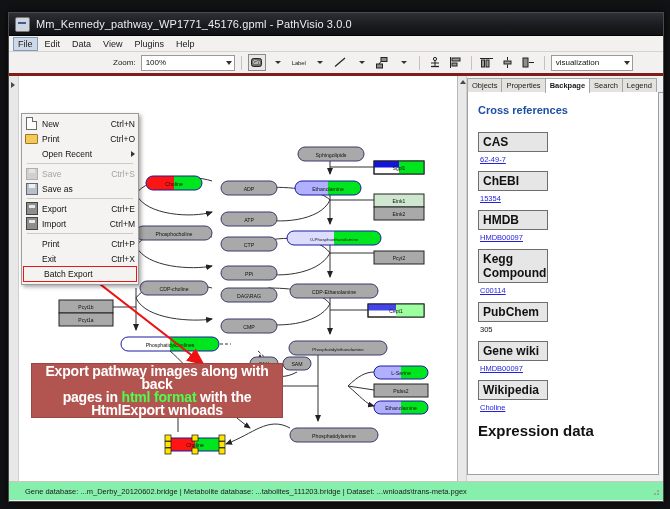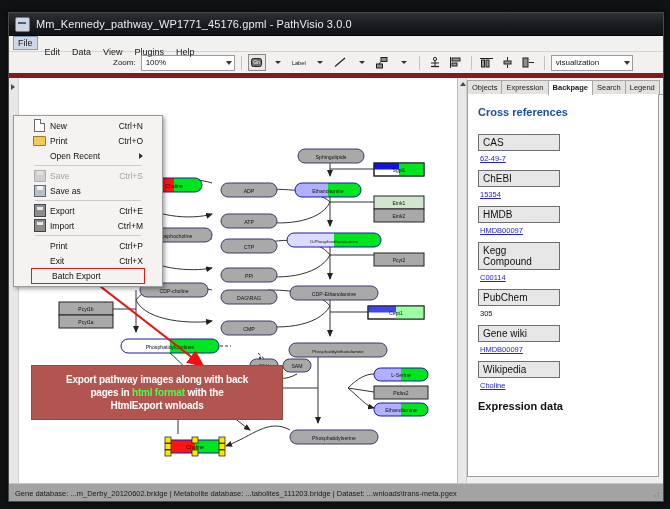--- a/index.html
+++ b/index.html
@@ -32,28 +32,28 @@
   }
   #titlebar .tb-icon:after{
     content:"";position:absolute;left:2px;top:4px;width:8px;height:2px;background:#3a5f8f;
   }
   #titlebar .tb-title{
     color:#e9eef5;font-size:11px;letter-spacing:.1px;white-space:nowrap;
   }
   
   #menubar{
     height:15px;background:#f2f1f0;border-bottom:1px solid #d6d3ce;
-    display:flex;align-items:flex-start;padding-left:4px;gap:2px;
+    display:flex;align-items:center;padding-left:4px;gap:2px;
     position:relative;z-index:40;
   }
   #menubar .mi{font-size:9px;color:#1a1a1a;padding:10px 5px;line-height:12px;}
   #menubar .mi.active{background:#cfd8e6;border:1px solid #7f9db9;padding:0 4px;}
   
   #toolbar{
-    height:21px;background:#f2f1f0;border-bottom:5px solid #7f1d1d;
+    height:21px;background:#f2f1f0;border-bottom:3px solid #7f1d1d;
     display:flex;align-items:center;gap:3px;padding-left:104px;
     position:relative;
   }
   .tb-label{font-size:8px;color:#1a1a1a;margin-right:2px;}
   .tb-combo{
     height:14px;min-width:86px;background:#fff;border:1px solid #9a9a9a;
     display:flex;align-items:center;justify-content:space-between;
     font-size:8px;color:#111;padding:0 2px 0 4px;
   }
   .tb-combo.wide{min-width:74px;}
@@ -74,24 +74,24 @@
     border-right:1px solid #b9b9b9;overflow:hidden;
   }
   #gutter{
     position:absolute;left:0;top:0;width:9px;height:405px;
     background:#e8e8e8;border-right:1px solid #cfcfcf;
   }
   #gutter .gcar{position:absolute;left:2px;top:6px;width:0;height:0;
     border-top:3px solid transparent;border-bottom:3px solid transparent;border-left:4px solid #4a4a4a;}
   
   #filemenu{
-    position:absolute;left:4px;top:37px;width:116px;
+    position:absolute;left:12px;top:37px;width:116px;
     background:#f4f3f1;border:1px solid #9b9b9b;
     box-shadow:2px 2px 4px rgba(0,0,0,.35);
-    z-index:60;padding:2px 16px;
+    z-index:60;padding:2px 0;
   }
   #filemenu .row{
     display:flex;align-items:center;height:15px;padding:0 3px;position:relative;
   }
   #filemenu .ico{width:13px;height:12px;margin-right:4px;flex:none;display:flex;align-items:center;justify-content:center;}
   #filemenu .lbl{font-size:8.5px;color:#111;flex:1;white-space:nowrap;}
   #filemenu .acc{font-size:8.5px;color:#111;white-space:nowrap;padding-left:6px;}
   #filemenu .row.disabled .lbl,#filemenu .row.disabled .acc{color:#a4a4a4;}
   #filemenu .sep{height:1px;background:#cdc9c3;margin:2px 5px;}
   #filemenu .sub{width:0;height:0;border-top:3px solid transparent;border-bottom:3px solid transparent;border-left:4px solid #333;margin-left:4px;}
@@ -108,21 +108,21 @@
   .ico-imp{width:10px;height:11px;background:#8d8d8d;border:1px solid #444;position:relative;}
   .ico-imp:after{content:"";position:absolute;left:2px;top:2px;width:6px;height:3px;background:#e8e8e8;}
   
   #annarrow{position:absolute;left:0;top:0;width:448px;height:405px;pointer-events:none;z-index:25;}
   #banner{
     position:absolute;left:22px;top:287px;width:250px;height:53px;
     background:#b25550;border:1px solid #9a4742;z-index:26;
     display:flex;flex-direction:column;align-items:center;justify-content:center;
     text-align:center;line-height:13px;
   }
-  #banner .bl{font-size:10px;font-weight:bold;color:#ffffff;letter-spacing:-.2px;}
+  #banner .bl{font-size:14px;font-weight:bold;color:#ffffff;letter-spacing:-.2px;}
   #banner .grn{color:#49ff4a;}
   
   #pathway{position:absolute;left:9px;top:0;width:439px;height:405px;}
   
   #rightpanel{position:relative;width:205px;height:405px;background:#f0f0f0;}
   #tabstrip{
     display:flex;align-items:flex-end;height:16px;padding-left:9px;gap:0px;
     background:#f0f0f0;border-bottom:1px solid #9e9e9e;
   }
   .ptab{
@@ -133,31 +133,31 @@
   #rpside{position:absolute;left:0;top:0;width:8px;height:405px;background:#e8e8e8;border-right:1px solid #cfcfcf;}
   #rpside .rcar{position:absolute;left:2px;top:4px;width:0;height:0;border-left:3px solid transparent;border-right:3px solid transparent;border-bottom:4px solid #4a4a4a;}
   #rpcontent{
     position:absolute;left:9px;top:16px;right:4px;bottom:6px;
     background:#ffffff;border:1px solid #9e9e9e;border-top:none;
     overflow:hidden;padding:8px 10px 0 10px;
   }
   .xref-title{font-size:11px;font-weight:bold;color:#1b4fa0;margin:4px 0 16px 0;}
   .xrow{margin-bottom:7px;}
   .xhdr{
-    background:#e6e6e6;border:1px solid #6e6e6e;font-size:10px;font-weight:normal;
-    color:#111;padding:2px 4px;width:82px;box-sizing:border-box;
+    background:#e6e6e6;border:1px solid #6e6e6e;font-size:12px;font-weight:bold;
+    color:#111;padding:2px 4px;width:70px;box-sizing:border-box;
   }
   .xval{font-size:7.5px;margin:3px 0 0 2px;color:#111;}
   .xval a{color:#2222dd;text-decoration:underline;}
   .xval.plain{color:#111;text-decoration:none;}
-  .expr{font-size:11px;font-weight:bold;color:#111;margin-top:10px;}
+  .expr{font-size:15px;font-weight:bold;color:#111;margin-top:10px;}
   
   #statusbar{
-    height:18px;background:#a3a3a3;border-top:1px solid #c9c5bf;
-    display:flex;align-items:center;padding-left:6px;
+    height:18px;background:#86efac;border-top:1px solid #c9c5bf;
+    display:flex;align-items:center;padding-left:16px;
   }
   #statusbar .stext{font-size:7.5px;color:#1a1a1a;white-space:nowrap;}
   #statusbar .sgrip{margin-left:auto;margin-right:3px;width:10px;height:10px;opacity:.6;}
 </style>
 </head>
 <body>
 
 <div id="desktop">
   <div id="window">
 
@@ -580,21 +580,21 @@
           </div>
         </div>
       </div>
 
       <div id="rightpanel">
         <div id="rpside">
             <span class="rcar"></span>
           </div>
         <div id="tabstrip">
           <span class="ptab">Objects</span>
-          <span class="ptab">Expression</span>
+          <span class="ptab">Properties</span>
           <span class="ptab sel">Backpage</span>
           <span class="ptab">Search</span>
           <span class="ptab">Legend</span>
         </div>
         <div id="rpcontent">
           <div class="xref-title">Cross references</div>
 
           <div class="xrow">
             <div class="xhdr">CAS</div>
             <div class="xval"><a href="#">62-49-7</a></div>

